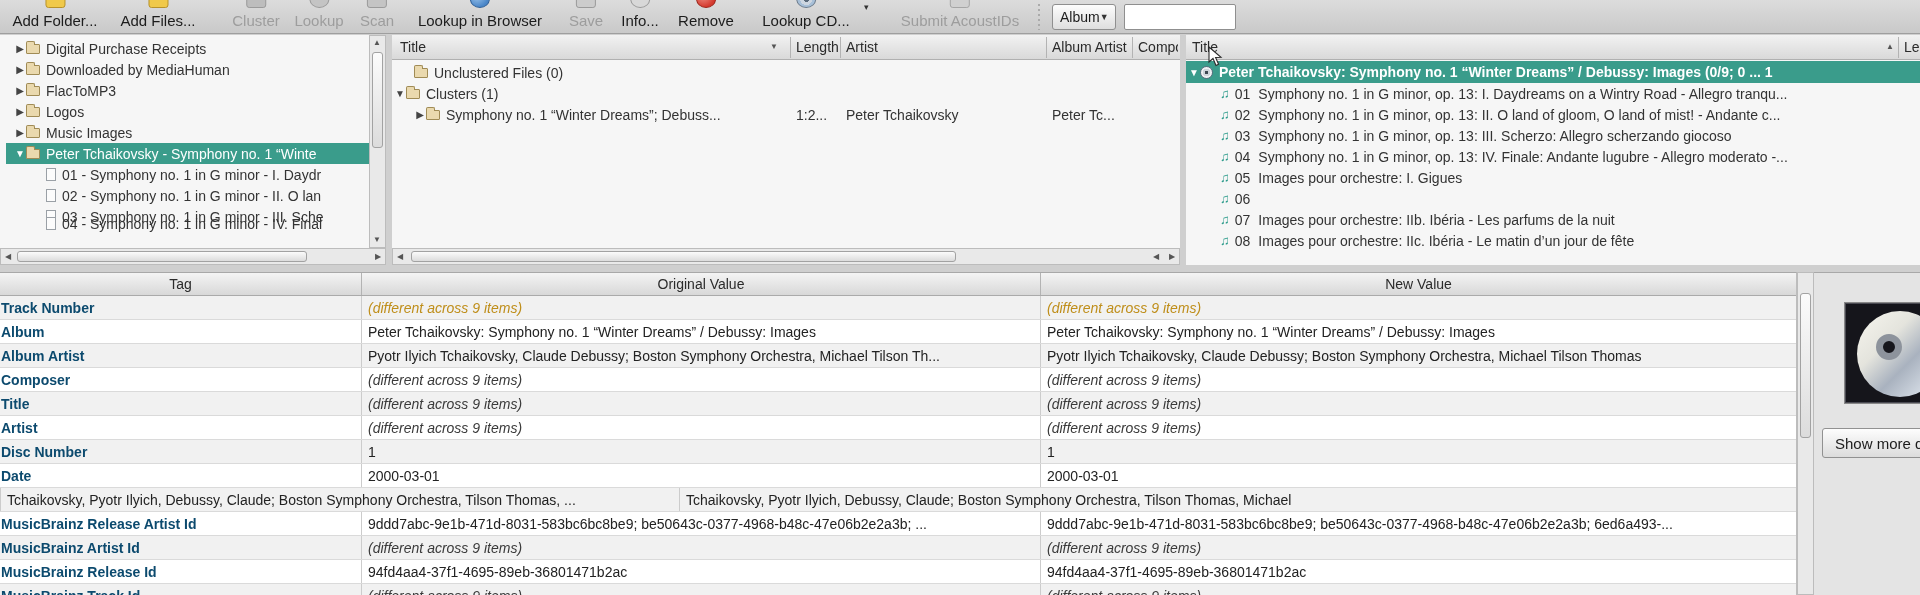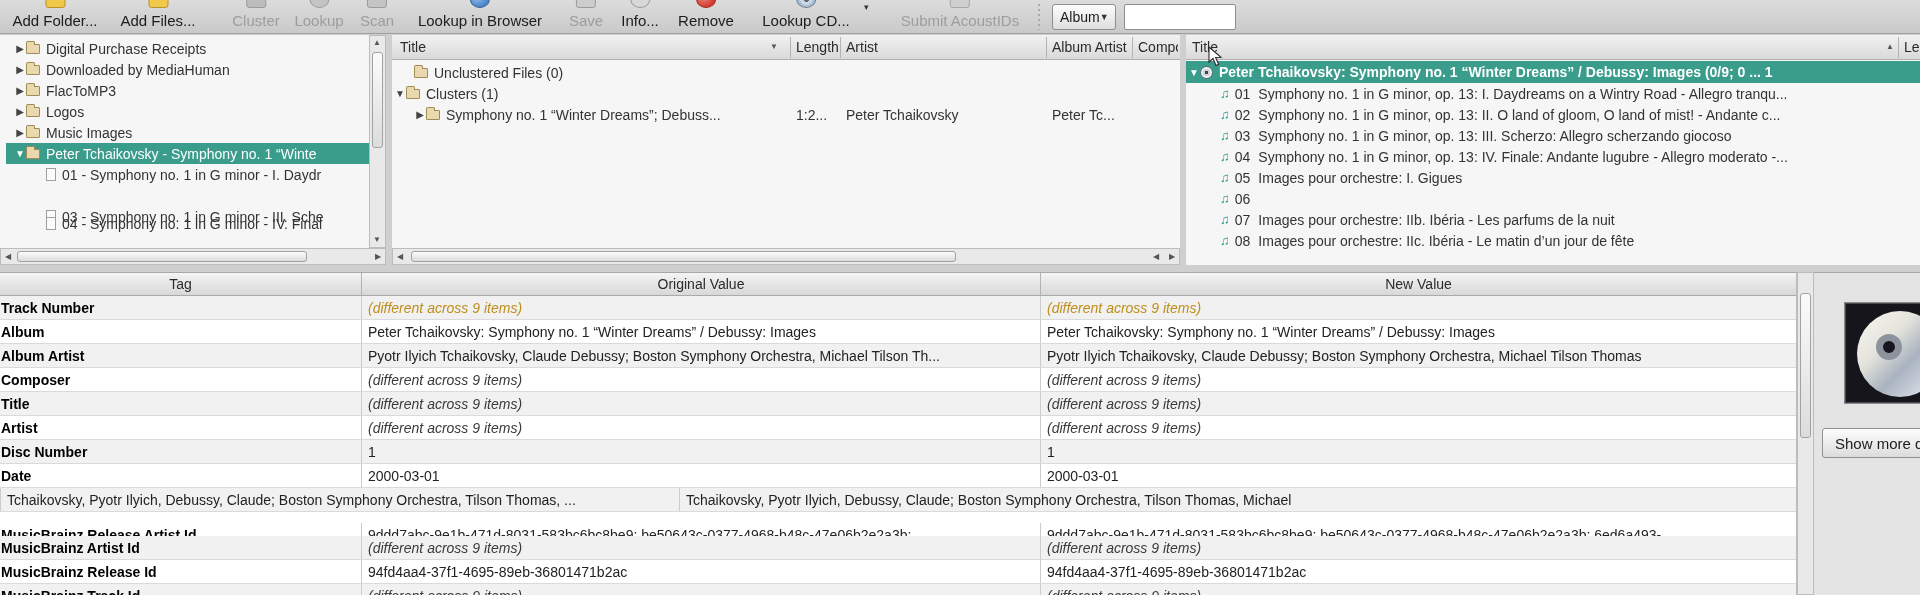--- a/index.html
+++ b/index.html
@@ -66,21 +66,21 @@
     background:linear-gradient(#f4f4f4,#d8d8d8); border-bottom:1px solid #aaaaaa;
     display:flex; font-size:14px; color:#2b2b2b; }
   .tt-hdr > div { display:flex; align-items:center; justify-content:center; height:100%; }
   .tt-c0 { width:361px; flex:none; }
   .tt-c1 { width:679px; flex:none; border-left:1px solid #b3b3b3; }
   .tt-c2 { flex:1; border-left:1px solid #b3b3b3; }
   .tt-row { position:absolute; left:0; width:100%; height:24px; display:flex; align-items:center;
     font-size:14px; color:#222; border-bottom:1px solid #dadada; }
   .tt-row.alt { background:#f1f1f1; }
   .tt-row > div { height:100%; display:flex; align-items:center; overflow:hidden; white-space:nowrap; }
-  .tt-tag { width:361px; flex:none; font-weight:bold; padding-left:1px; color:#000000; }
+  .tt-tag { width:361px; flex:none; font-weight:bold; padding-left:1px; color:#0c4a6e; }
   .tt-orig { width:679px; flex:none; border-left:1px solid #cccccc; padding-left:6px; }
   .tt-new { flex:1; border-left:1px solid #cccccc; padding-left:6px; }
   .v-italic { font-style:italic; color:#3a3a3a; }
   .v-orange { font-style:italic; color:#bf8e1a; }
 
   
   #coverpane { position:absolute; left:1814px; top:272px; width:106px; height:323px; background:#e4e4e4; border-top:1px solid #a8a8a8; }
   #cover { position:absolute; left:31px; top:30px; width:112px; height:100px; background:#15151b;
     border:1px solid #4a4a52; box-shadow:0 0 0 1px #888; }
   #cover .cd { position:absolute; left:11px; top:7px; width:86px; height:86px; border-radius:50%;
@@ -188,20 +188,25 @@
     <div class="trow sel" style="top:108px;left:6px;width:363px">
       <span style="width:8px;flex:none"></span>
         <span class="exp">▼</span>
       <span class="fold"></span>
       <span class="lbl">Peter Tchaikovsky - Symphony no. 1 “Winte</span>
     </div>
     <div class="trow" style="top:129px">
       <span style="width:46px;flex:none"></span>
         <span class="ficon"></span>
       <span class="lbl">01 - Symphony no. 1 in G minor - I. Daydr</span>
+    </div>
+    <div class="trow" style="top:150px">
+      <span style="width:46px;flex:none"></span>
+        <span class="ficon"></span>
+      <span class="lbl">02 - Symphony no. 1 in G minor - II. O lan</span>
     </div>
     <div class="trow" style="top:171px">
       <span style="width:46px;flex:none"></span>
         <span class="ficon"></span>
       <span class="lbl">03 - Symphony no. 1 in G minor - III. Sche</span>
     </div>
     <div class="trow" style="top:178px">
       <span style="width:46px;flex:none"></span>
         <span class="ficon"></span>
       <span class="lbl">04 - Symphony no. 1 in G minor - IV. Final</span>
@@ -371,21 +376,21 @@
     </div>
     <div class="tt-row" style="top:191px">
       <div class="tt-tag">Date</div>
       <div class="tt-orig">2000-03-01</div>
       <div class="tt-new">2000-03-01</div>
     </div>
     <div class="tt-row alt" style="top:215px">
       <div class="tt-orig">Tchaikovsky, Pyotr Ilyich, Debussy, Claude; Boston Symphony Orchestra, Tilson Thomas, ...</div>
       <div class="tt-new">Tchaikovsky, Pyotr Ilyich, Debussy, Claude; Boston Symphony Orchestra, Tilson Thomas, Michael</div>
     </div>
-    <div class="tt-row" style="top:250px">
+    <div class="tt-row" style="top:239px">
       <div class="tt-tag">MusicBrainz Release Artist Id</div>
       <div class="tt-orig">9ddd7abc-9e1b-471d-8031-583bc6bc8be9; be50643c-0377-4968-b48c-47e06b2e2a3b; ...</div>
       <div class="tt-new">9ddd7abc-9e1b-471d-8031-583bc6bc8be9; be50643c-0377-4968-b48c-47e06b2e2a3b; 6ed6a493-...</div>
     </div>
     <div class="tt-row alt" style="top:263px">
       <div class="tt-tag">MusicBrainz Artist Id</div>
       <div class="tt-orig v-italic">(different across 9 items)</div>
       <div class="tt-new v-italic">(different across 9 items)</div>
     </div>
     <div class="tt-row" style="top:287px">

